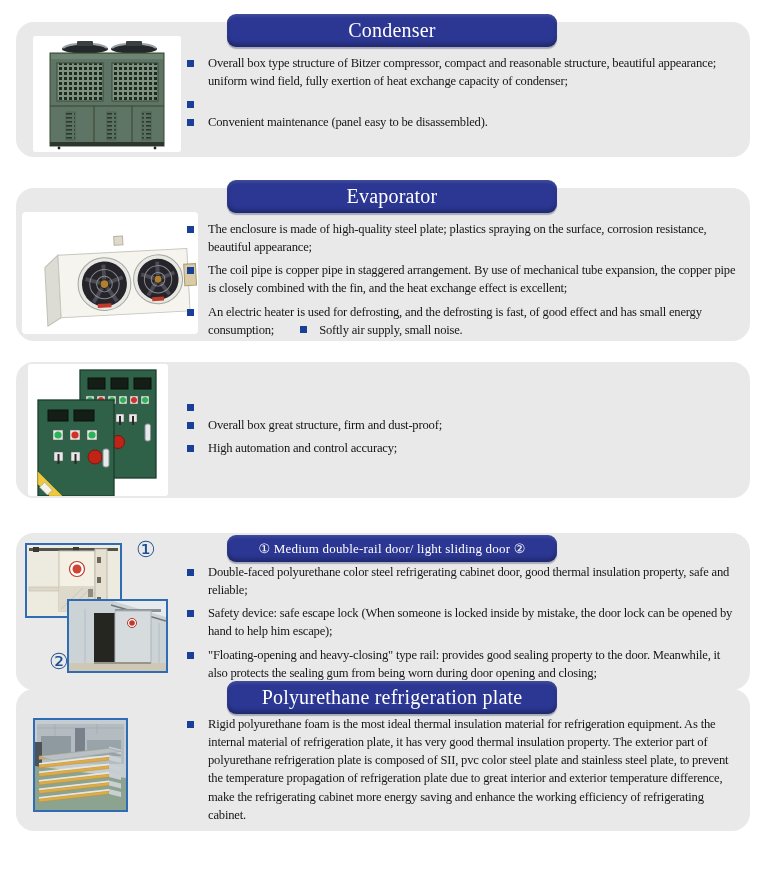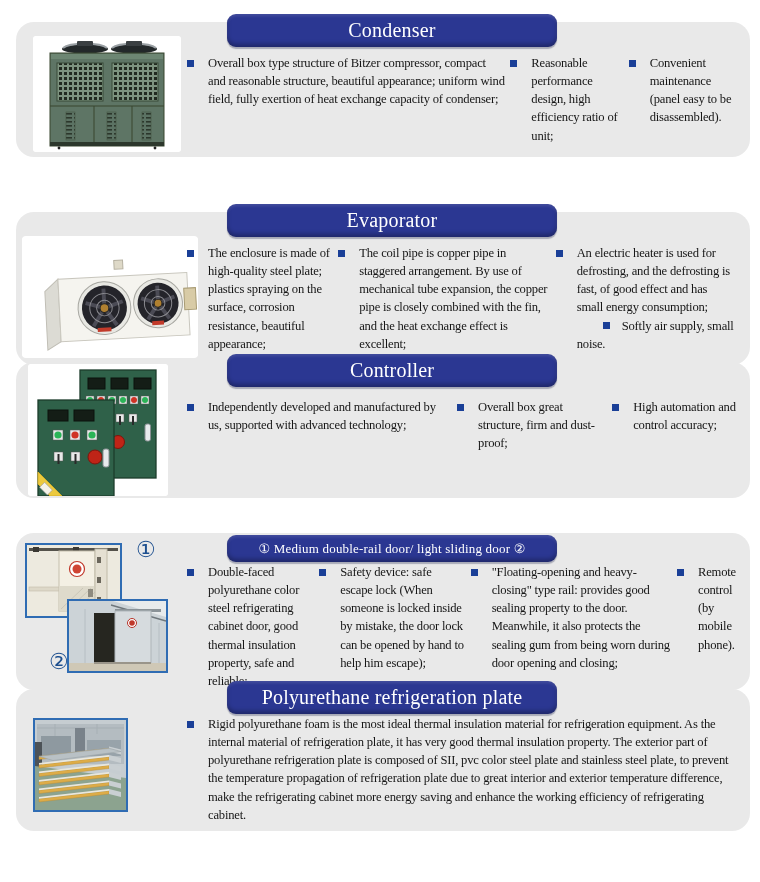--- a/index.html
+++ b/index.html
@@ -12,21 +12,21 @@
   .card{position:absolute;left:16px;width:734px;background:var(--card-bg);border-radius:18px;}
   .banner{
     position:absolute;top:-8px;left:calc(50% + 9px);transform:translateX(-50%);
     width:330px;height:33px;background:var(--banner-bg);border-radius:9px;
     color:var(--banner-text);font-size:20px;display:flex;align-items:center;justify-content:center;
     box-shadow:0 2px 1px rgba(20,25,70,.30), inset 0 -3px 4px rgba(0,0,0,.28), inset 0 2px 3px rgba(255,255,255,.12);
     white-space:nowrap;letter-spacing:.2px;
   }
   .banner.small{height:27px;font-size:13px;top:2px;}
   .content{position:absolute;left:171px;right:14px;}
-  ul.bullets{list-style:none;margin:0;padding:0;display:flex;flex-direction:row;gap:5px;}
+  ul.bullets{list-style:none;margin:0;padding:0;display:flex;flex-direction:column;gap:5px;}
   ul.bullets li{display:flex;align-items:flex-start;}
   .sq{width:7px;height:7px;background:var(--bullet-color);margin:6px 14px 0 0;flex:none;}
   .sq.inline{display:inline-block;margin:0 12px 0 26px;transform:translateY(-1px);}
   .btxt{font-size:12.6px;line-height:1.44;color:var(--text-color);letter-spacing:-0.2px;}
   .photo{position:absolute;background:#fff;}
   .photo.framed{border:2px solid var(--photo-border);}
   .photo svg{display:block;width:100%;height:100%;}
   .circ-label{position:absolute;font-size:22px;color:var(--label-color);line-height:1;}
 </style>
 </head>
@@ -75,31 +75,30 @@
       </svg>
     </div>
     <div class="content" style="top:32px;">
       <ul class="bullets">
           <li>
             <span class="sq"></span>
             <span class="btxt">Overall box type structure of Bitzer compressor, compact and reasonable structure, beautiful appearance; uniform wind field, fully exertion of heat exchange capacity of condenser;</span>
           </li>
           <li>
             <span class="sq"></span>
-            <span class="btxt">Reasonable performance design, high efficiency ratio of unit;</span>
           </li>
           <li>
             <span class="sq"></span>
             <span class="btxt">Convenient maintenance (panel easy to be disassembled).</span>
           </li>
         </ul>
     </div>
   </section>
 
-  <section class="card" style="top:188px;height:153px;margin-top:24px;">
+  <section class="card" style="top:188px;height:153px;">
     <div class="banner">Evaporator</div>
     <div class="photo" style="left:6px;top:24px;width:176px;height:122px;border-radius:4px;">
       <svg viewBox="0 0 180 122">
         <rect width="180" height="122" rx="3" fill="#ffffff"></rect>
         <g transform="rotate(-3 90 66)">
           <rect x="96" y="24" width="9" height="9" fill="#ded9c8" stroke="#b5b0a0"></rect>
           <polygon points="24,52 38,40 38,104 24,112" fill="#dcdbd4" stroke="#c0beb5"></polygon>
           <rect x="38" y="40" width="132" height="64" fill="#f5f4ef" stroke="#c8c6bd"></rect>
           <g>
             <circle cx="84" cy="72" r="27" fill="#e8e8e3" stroke="#a6a6a0"></circle>
@@ -147,21 +146,20 @@
           </li>
           <li>
             <span class="sq"></span>
             <span class="btxt">An electric heater is used for defrosting, and the defrosting is fast, of good effect and has small energy consumption;<span class="sq inline"></span><span>Softly air supply, small noise.</span></span>
           </li>
         </ul>
     </div>
   </section>
 
   <section class="card" style="top:362px;height:136px;">
-    <div class="banner">Controller</div>
     <div class="photo" style="left:12px;top:2px;width:140px;height:132px;border-radius:4px;">
       <svg viewBox="0 0 140 132">
         <rect width="140" height="132" rx="3" fill="#ffffff"></rect>
         <g>
           <rect x="52" y="6" width="76" height="108" fill="#2f6149" stroke="#1c3c2c" stroke-width="1.3"></rect>
           <rect x="60" y="14" width="17" height="11" fill="#141d16" stroke="#0b120c"></rect>
           <rect x="83" y="14" width="17" height="11" fill="#141d16" stroke="#0b120c"></rect>
           <rect x="106" y="14" width="17" height="11" fill="#141d16" stroke="#0b120c"></rect>
           <g>
             <rect x="58" y="32" width="8" height="8" fill="#e8e8e8" stroke="#555" stroke-width="0.5"></rect>
@@ -216,21 +214,20 @@
           <rect x="75" y="85" width="6" height="18" rx="2" fill="#e7eaec" stroke="#8a9094"></rect>
           <polygon points="10,108 34,132 22,132 10,120" fill="#ecc93e" stroke="#d4b02a"></polygon>
           <rect x="13" y="121" width="11" height="7" transform="rotate(45 18 124)" fill="#f5f2e8" stroke="#999" stroke-width="0.6"></rect>
         </g>
       </svg>
     </div>
     <div class="content" style="top:36px;">
       <ul class="bullets">
           <li>
             <span class="sq"></span>
-            <span class="btxt">Independently developed and manufactured by us, supported with advanced technology;</span>
           </li>
           <li>
             <span class="sq"></span>
             <span class="btxt">Overall box great structure, firm and dust-proof;</span>
           </li>
           <li>
             <span class="sq"></span>
             <span class="btxt">High automation and control accuracy;</span>
           </li>
         </ul>

